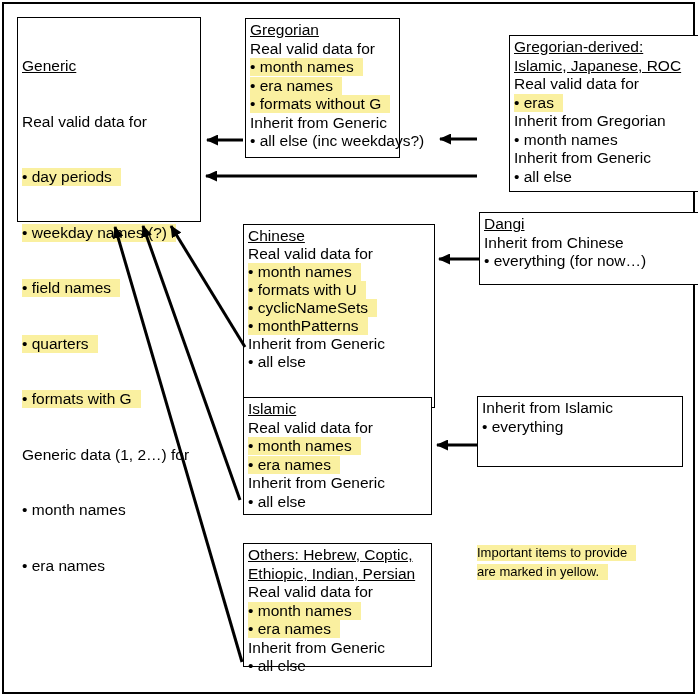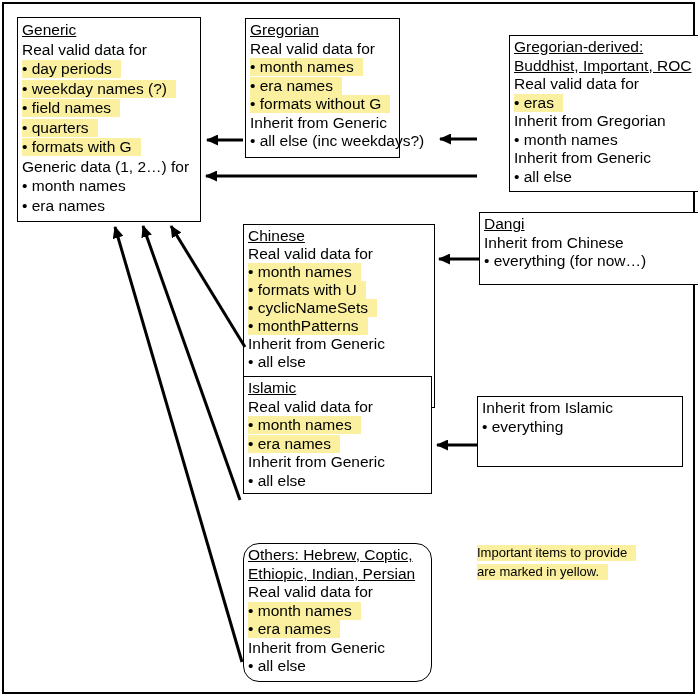--- a/index.html
+++ b/index.html
@@ -6,36 +6,36 @@
   .canvas{
     position:relative;width:698px;height:696px;background:#ffffff;
     font-family:"Liberation Sans", sans-serif;color:#000;overflow:hidden;
   }
   .frame{position:absolute;left:2px;top:2px;width:689px;height:688px;border:2px solid #000;}
   .box{
     position:absolute;background:#fff;border:1.5px solid #000;box-sizing:border-box;
     padding:2px 0 0 4px;font-size:15.5px;white-space:nowrap;
   }
   .line{line-height:18.5px;}
-  #box-generic .line{line-height:19.5px;}
+  #box-generic .line{line-height:19.5px;margin-top:36px;}
   #box-chinese .line{line-height:18px;}
   .line.title span{text-decoration:underline;}
   .hl{background:#faf0a0;padding:0 9px 1px 0;}
   .note{
     position:absolute;left:477px;top:544px;width:205px;font-size:13px;
     line-height:20px;white-space:nowrap;
   }
   #box-generic{left:17px;top:17px;width:184px;height:205px;}
   #box-gregorian{left:245px;top:18px;width:155px;height:140px;}
   #box-gregorian-derived{left:477px;top:35px;width:205px;height:157px;margin-left:32px;}
   #box-chinese{left:243px;top:200px;width:192px;height:184px;margin-top:24px;}
   #box-dangi{left:479px;top:212px;width:236px;height:73px;}
-  #box-islamic{left:243px;top:376px;width:189px;height:118px;}
+  #box-islamic{left:243px;top:397px;width:189px;height:118px;}
   #box-islamic-civil{left:477px;top:396px;width:206px;height:71px;}
-  #box-others{left:243px;top:543px;width:189px;height:139px;border-radius:16px;}
+  #box-others{left:243px;top:543px;width:189px;height:124px;}
   .arrows{position:absolute;left:0;top:0;pointer-events:none;}
   .arrows line{stroke:#000;stroke-width:3;}
 </style>
 </head>
 <body>
 
 <div class="canvas">
   <div class="frame"></div>
 
   <div class="box" id="box-generic">
@@ -54,21 +54,21 @@
       <div class="line title"><span>Gregorian</span></div>
       <div class="line"><span>Real valid data for</span></div>
       <div class="line"><span class="hl">• month names</span></div>
       <div class="line"><span class="hl">• era names</span></div>
       <div class="line"><span class="hl">• formats without G</span></div>
       <div class="line"><span>Inherit from Generic</span></div>
       <div class="line"><span>• all else (inc weekdays?)</span></div>
     </div>
   <div class="box" id="box-gregorian-derived">
       <div class="line title"><span>Gregorian-derived:</span></div>
-      <div class="line title"><span>Buddhist, Important, ROC</span></div>
+      <div class="line title"><span>Islamic, Japanese, ROC</span></div>
       <div class="line"><span>Real valid data for</span></div>
       <div class="line"><span class="hl">• eras</span></div>
       <div class="line"><span>Inherit from Gregorian</span></div>
       <div class="line"><span>• month names</span></div>
       <div class="line"><span>Inherit from Generic</span></div>
       <div class="line"><span>• all else</span></div>
     </div>
   <div class="box" id="box-chinese">
       <div class="line title"><span>Chinese</span></div>
       <div class="line"><span>Real valid data for</span></div>

